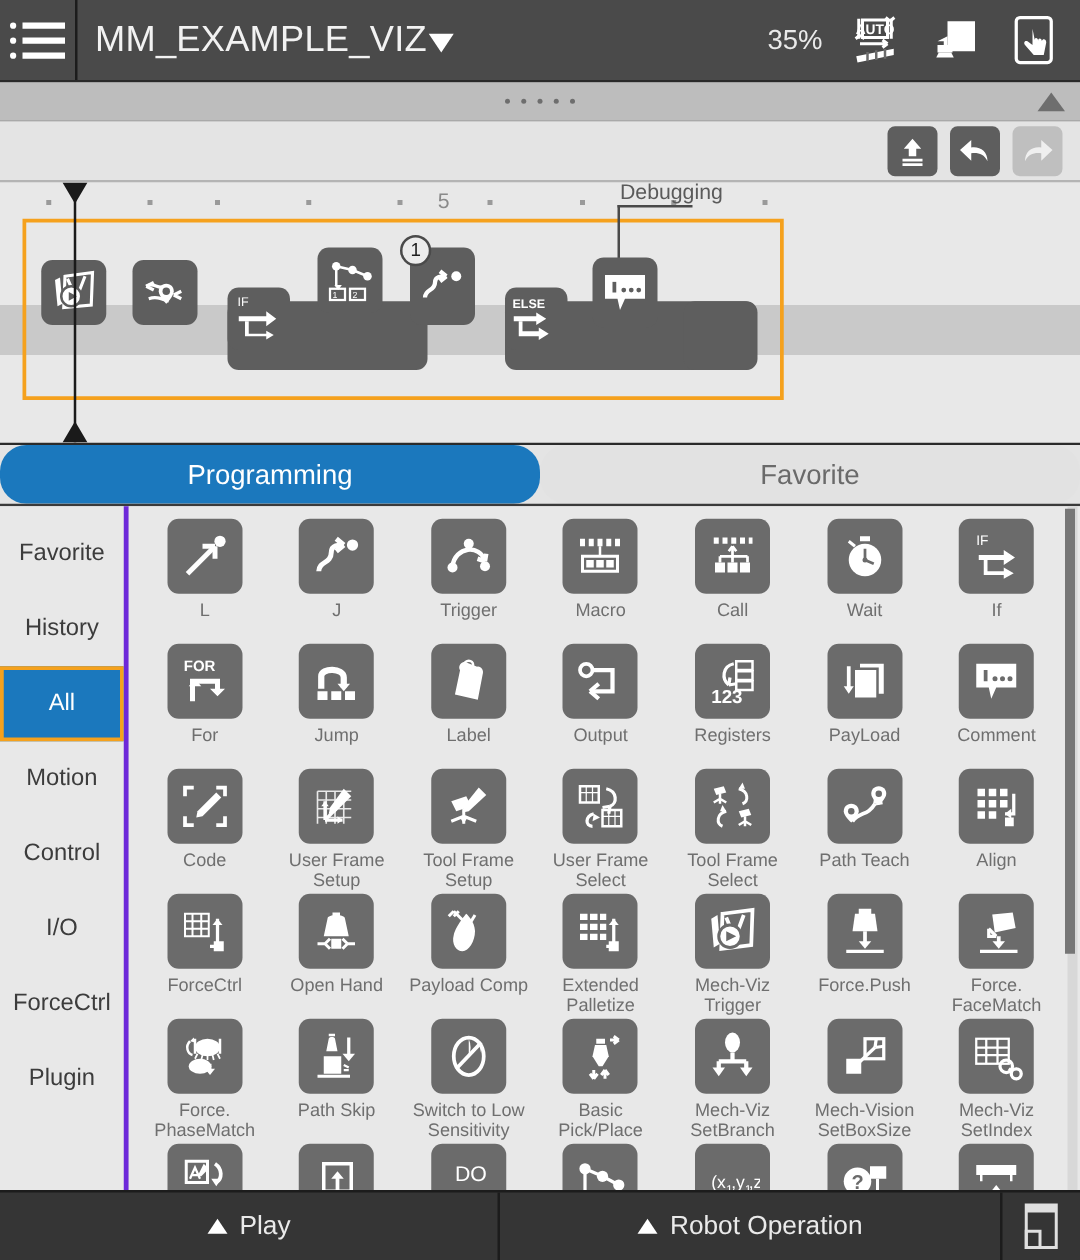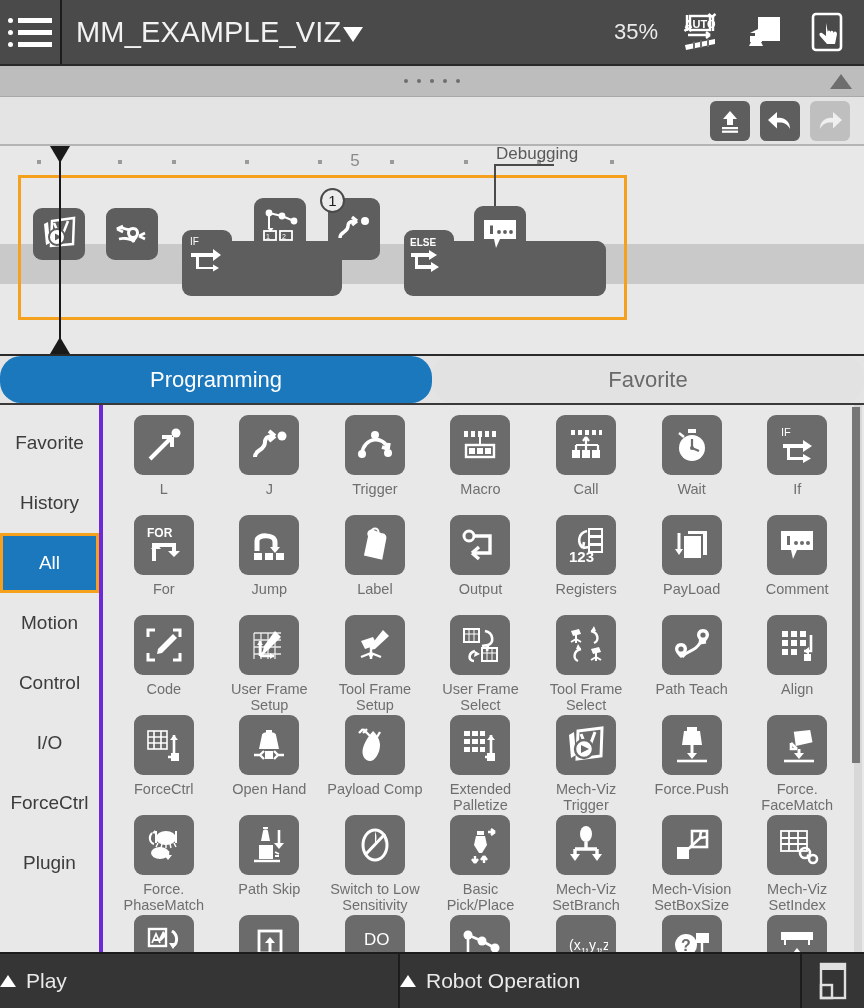--- a/index.html
+++ b/index.html
@@ -132,21 +132,21 @@
   .cell-label {
     font-size: 14.5px; color: #6f6f6f; text-align:center; line-height: 16px;
     width: 96px; height: 36px; padding-top: 2px;
   }
   .vscroll { position:absolute; right: 2px; top: 0; bottom: 0; width: 8px; background: #d8d8d8; }
   .vthumb { position:absolute; right: 2px; top: 2px; width: 8px; height: 65%; background: #767676; }
 
   
   .footer { flex: 0 0 56px; display: flex; background: #353535; border-top: 2px solid #1c1c1c; }
   .fbtn {
-    display:flex; align-items:center; gap: 10px;
+    display:flex; align-items:center; justify-content:center; gap: 10px;
     color: #eaeaea; font-size: 21px; cursor: pointer;
   }
   .fbtn .up-caret {
     width:0;height:0;border-left:8px solid transparent;border-right:8px solid transparent;
     border-bottom:12px solid #ffffff;
   }
   .f-play { flex: 0 0 400px; border-right: 2px solid #1c1c1c; }
   .f-robot { flex: 1; border-right: 2px solid #1c1c1c; }
   .f-icon { flex: 0 0 62px; display:flex; align-items:center; justify-content:center; cursor:pointer; }
 </style>

